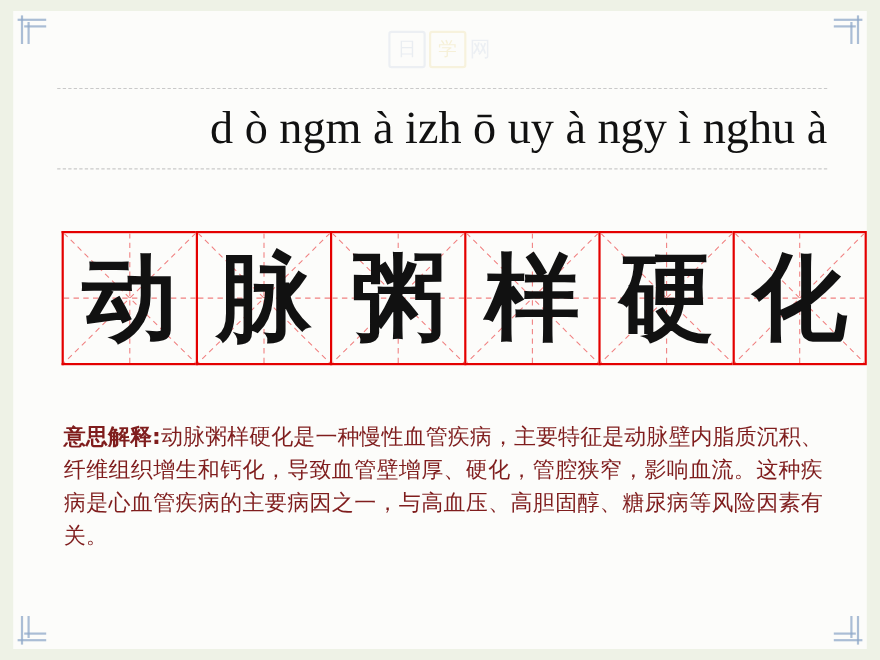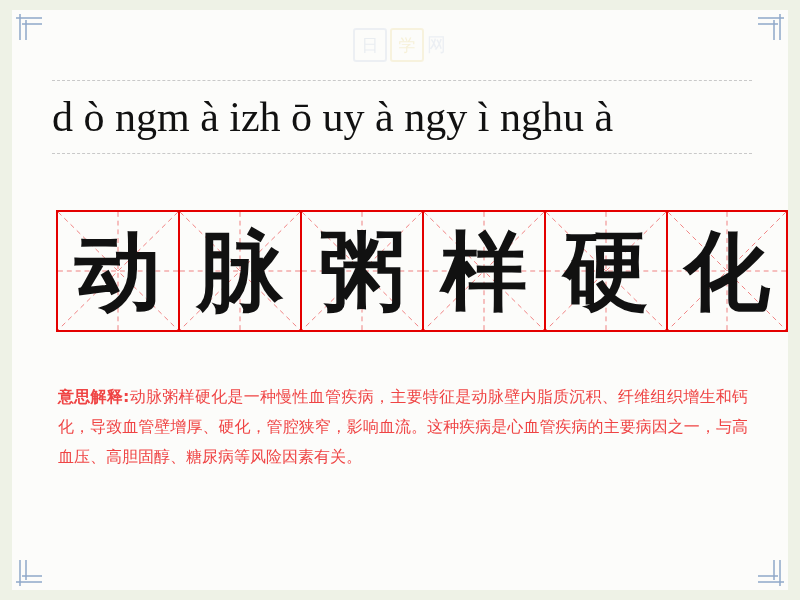--- a/index.html
+++ b/index.html
@@ -81,20 +81,21 @@
     font-family: "DejaVu Sans", sans-serif;
     letter-spacing: 1px;
   }
 
   
   .pinyin-wrap {
     position: absolute;
     left: 40px;
     top: 70px;
     width: 700px;
+    text-align: right;
   }
   .rule {
     border-top: 1px dashed #c9c9c9;
     height: 0;
   }
   .pinyin {
     font-family: "Liberation Serif", serif;
     font-size: 42px;
     color: #111;
     line-height: 72px;
@@ -142,23 +143,23 @@
     line-height: 1;
   }
 
   
   .explain {
     position: absolute;
     left: 46px;
     top: 372px;
     width: 690px;
     font-family: "DejaVu Sans", sans-serif;
-    font-size: 16px;
+    font-size: 20px;
     line-height: 30px;
-    color: #ef4444;
+    color: #7f1d1d;
     text-align: justify;
   }
   .explain b {
     font-weight: bold;
   }
 </style>
 </head>
 <body>
 
 <div class="page">

